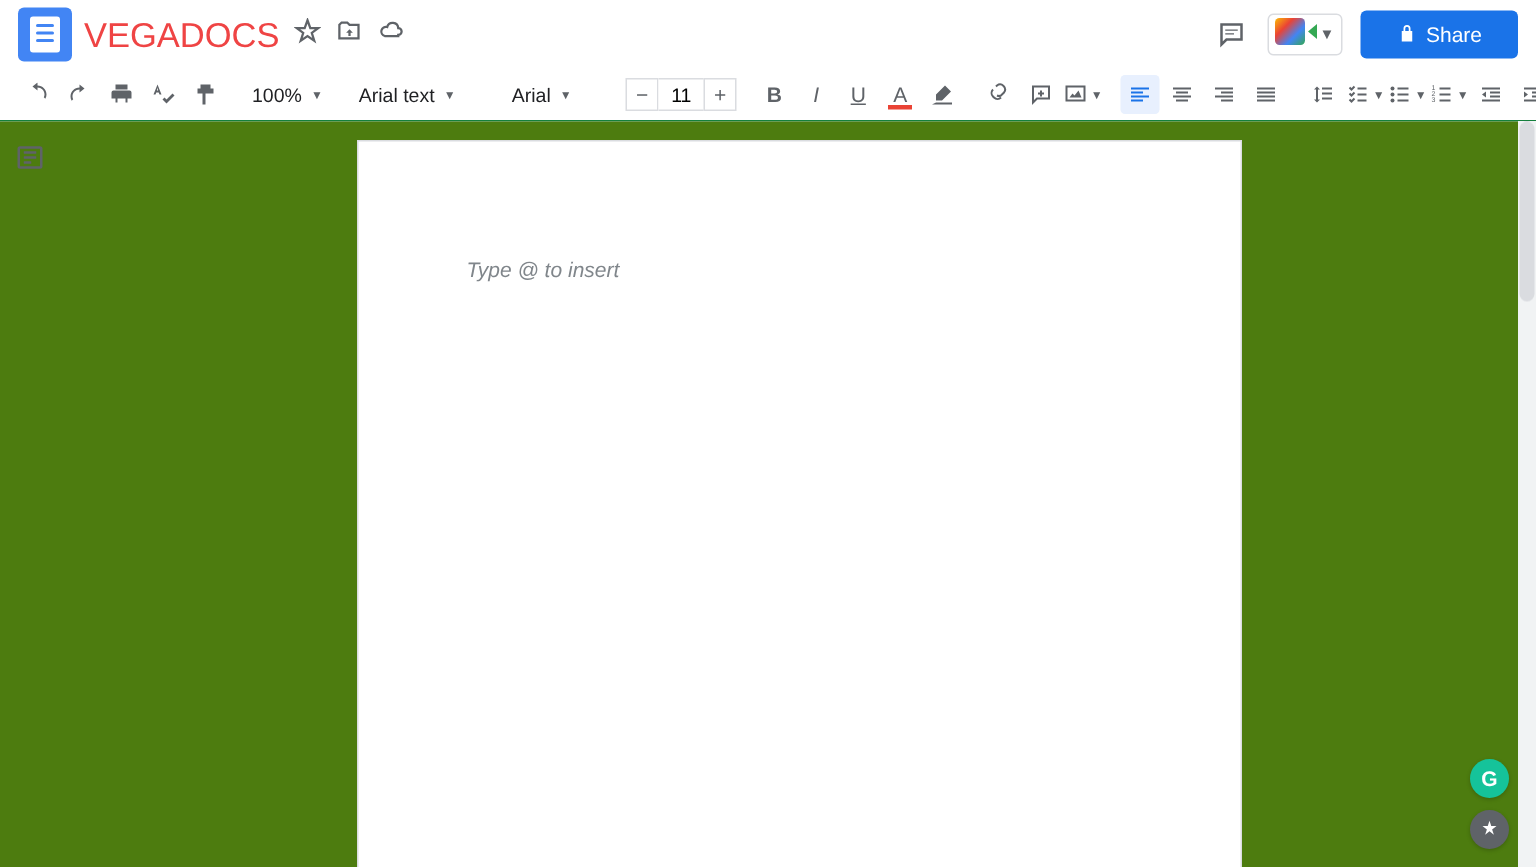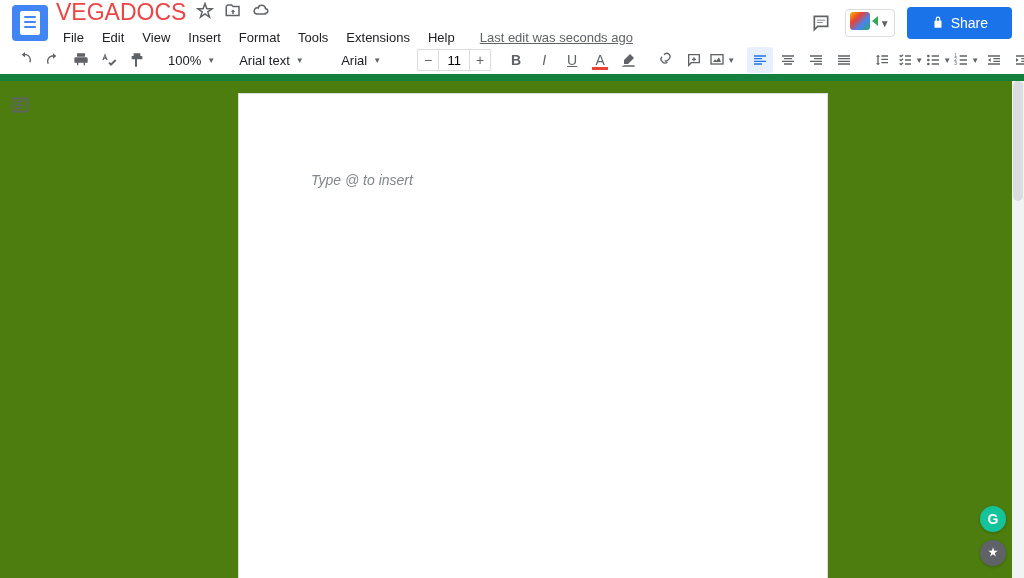--- a/index.html
+++ b/index.html
@@ -20,21 +20,21 @@
     .last-edit { font-size: 13px; color: #5f6368; text-decoration: underline; margin-left: 12px; padding: 2px; cursor: pointer; }
     .header-right { display: flex; align-items: center; gap: 12px; }
     .header-icon { width: 24px; height: 24px; display: flex; align-items: center; justify-content: center; color: #5f6368; cursor: pointer; }
     .meet-icon { width: 28px; height: 22px; position: relative; }
     .meet-body { width: 20px; height: 18px; background: linear-gradient(135deg, #fbbc04 0%, #ea4335 33%, #4285f4 66%, #34a853 100%); border-radius: 3px; }
     .meet-tri { position: absolute; right: 0; top: 4px; width: 0; height: 0; border-top: 5px solid transparent; border-bottom: 5px solid transparent; border-right: 6px solid #34a853; }
     .meet-caret { color: #5f6368; font-size: 10px; margin-left: 2px; }
     .share-btn { background: #1a73e8; color: #fff; border: none; border-radius: 4px; padding: 8px 24px; font-size: 14px; font-weight: 500; display: flex; align-items: center; gap: 6px; cursor: pointer; }
     
     
-    .toolbar { display: flex; align-items: center; padding: 3px 12px; border-bottom: 7px solid #15803d; gap: 2px; height: 35px; }
+    .toolbar { display: flex; align-items: center; padding: 3px 12px; border-bottom: 1px solid #15803d; gap: 2px; height: 35px; }
     .tb-btn { min-width: 26px; height: 26px; display: flex; align-items: center; justify-content: center; color: #5f6368; cursor: pointer; border-radius: 3px; font-size: 14px; }
     .tb-btn.active { background: #e8f0fe; color: #1a73e8; }
     .tb-sep { width: 1px; height: 20px; background: #dadce0; margin: 0 4px; }
     .tb-dropdown { display: flex; align-items: center; padding: 0 6px; height: 26px; font-size: 13px; color: #202124; cursor: pointer; border-radius: 3px; gap: 6px; }
     .caret { font-size: 8px; color: #5f6368; }
     .font-size-group { display: flex; align-items: center; }
     .fs-btn { width: 22px; height: 22px; border: 1px solid #dadce0; display: flex; align-items: center; justify-content: center; cursor: pointer; font-size: 14px; color: #5f6368; }
     .fs-input { width: 30px; height: 22px; border: 1px solid #dadce0; border-left: none; border-right: none; text-align: center; font-size: 13px; }
     .text-color { position: relative; }
     .text-color::after { content: ''; position: absolute; bottom: 3px; left: 5px; right: 5px; height: 3px; background: #ea4335; }
@@ -79,31 +79,20 @@
             <path fill="none" stroke="currentColor" stroke-width="2" d="M3 6l2-2h5l2 2h8v12H3V6z"></path>
             <path d="M12 10l3 3h-2v3h-2v-3H9z"></path>
           </svg>
       </span>
       <span class="title-icon">
         <svg class="svg18" viewBox="0 0 24 24">
             <path fill="none" stroke="currentColor" stroke-width="2" d="M18 15a3 3 0 000-6 5 5 0 00-9.8-1A4 4 0 006 16h12z"></path>
           </svg>
       </span>
     </div>
-    <div class="menu-row">
-      <span class="menu-item">File</span>
-      <span class="menu-item">Edit</span>
-      <span class="menu-item">View</span>
-      <span class="menu-item">Insert</span>
-      <span class="menu-item">Format</span>
-      <span class="menu-item">Tools</span>
-      <span class="menu-item">Extensions</span>
-      <span class="menu-item">Help</span>
-      <span class="last-edit">Last edit was seconds ago</span>
-    </div>
   </div>
   <div class="header-right">
     <div class="header-icon">
       <svg class="svg20" viewBox="0 0 24 24">
           <path fill="none" stroke="currentColor" stroke-width="2" d="M4 4h16v12H8l-4 4V4z"></path>
           <path d="M7 8h10v1H7zm0 3h7v1H7z"></path>
         </svg>
     </div>
     <div style="display:flex;align-items:center;border:1px solid #dadce0;border-radius:4px;padding:2px 4px;cursor:pointer">
       <div class="meet-icon">

